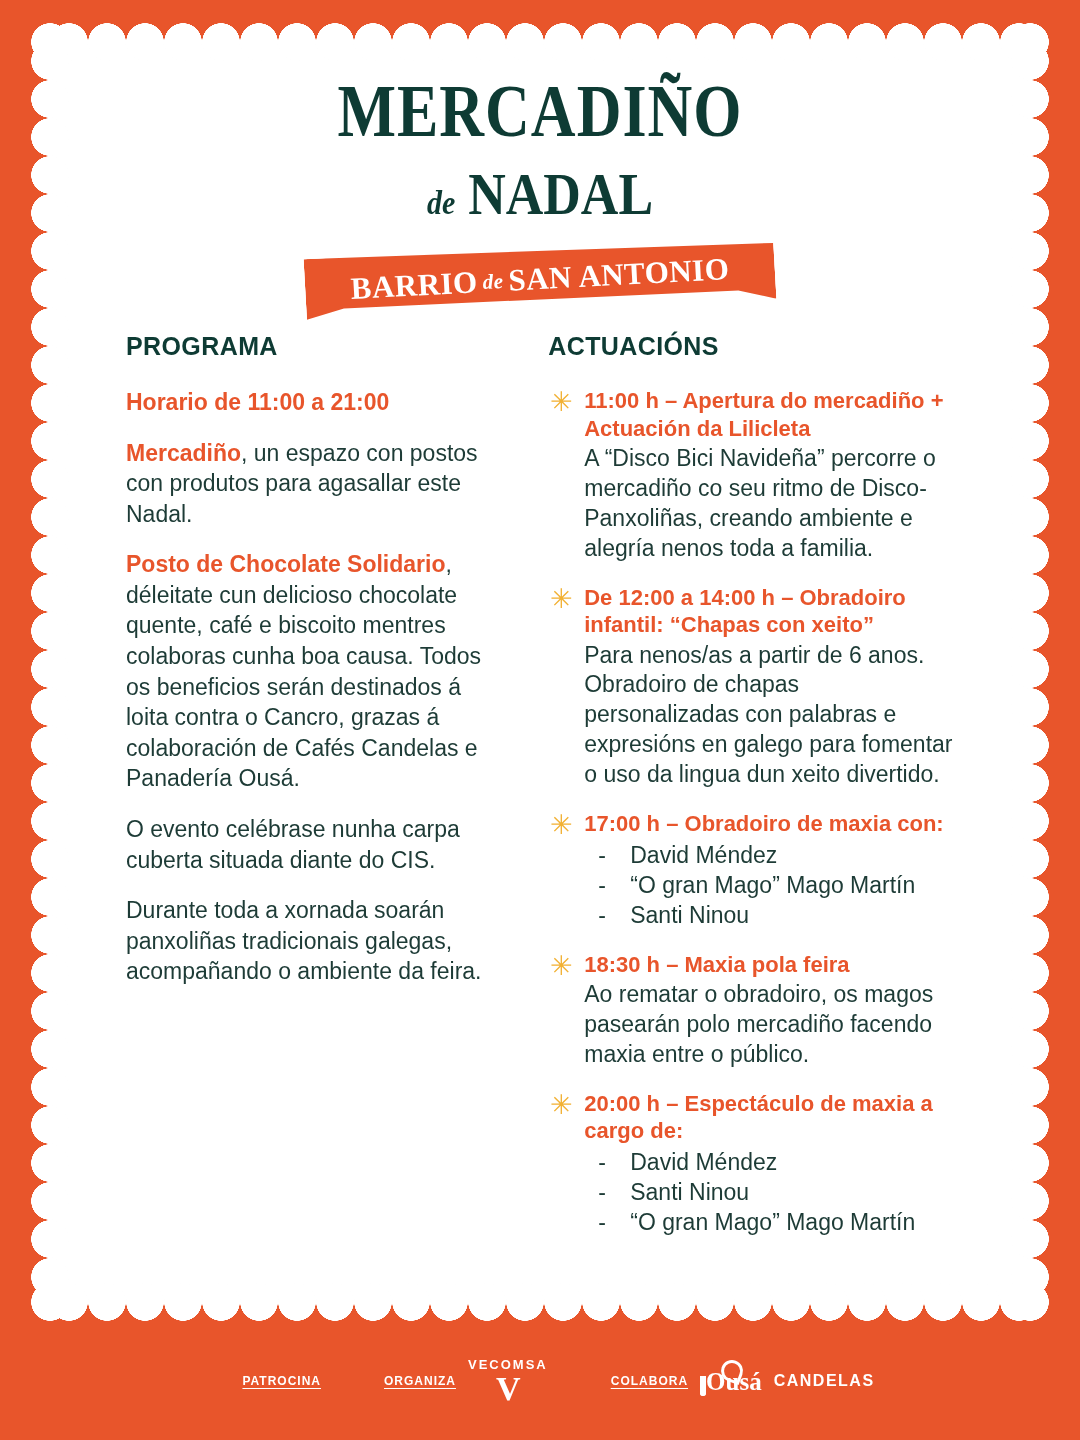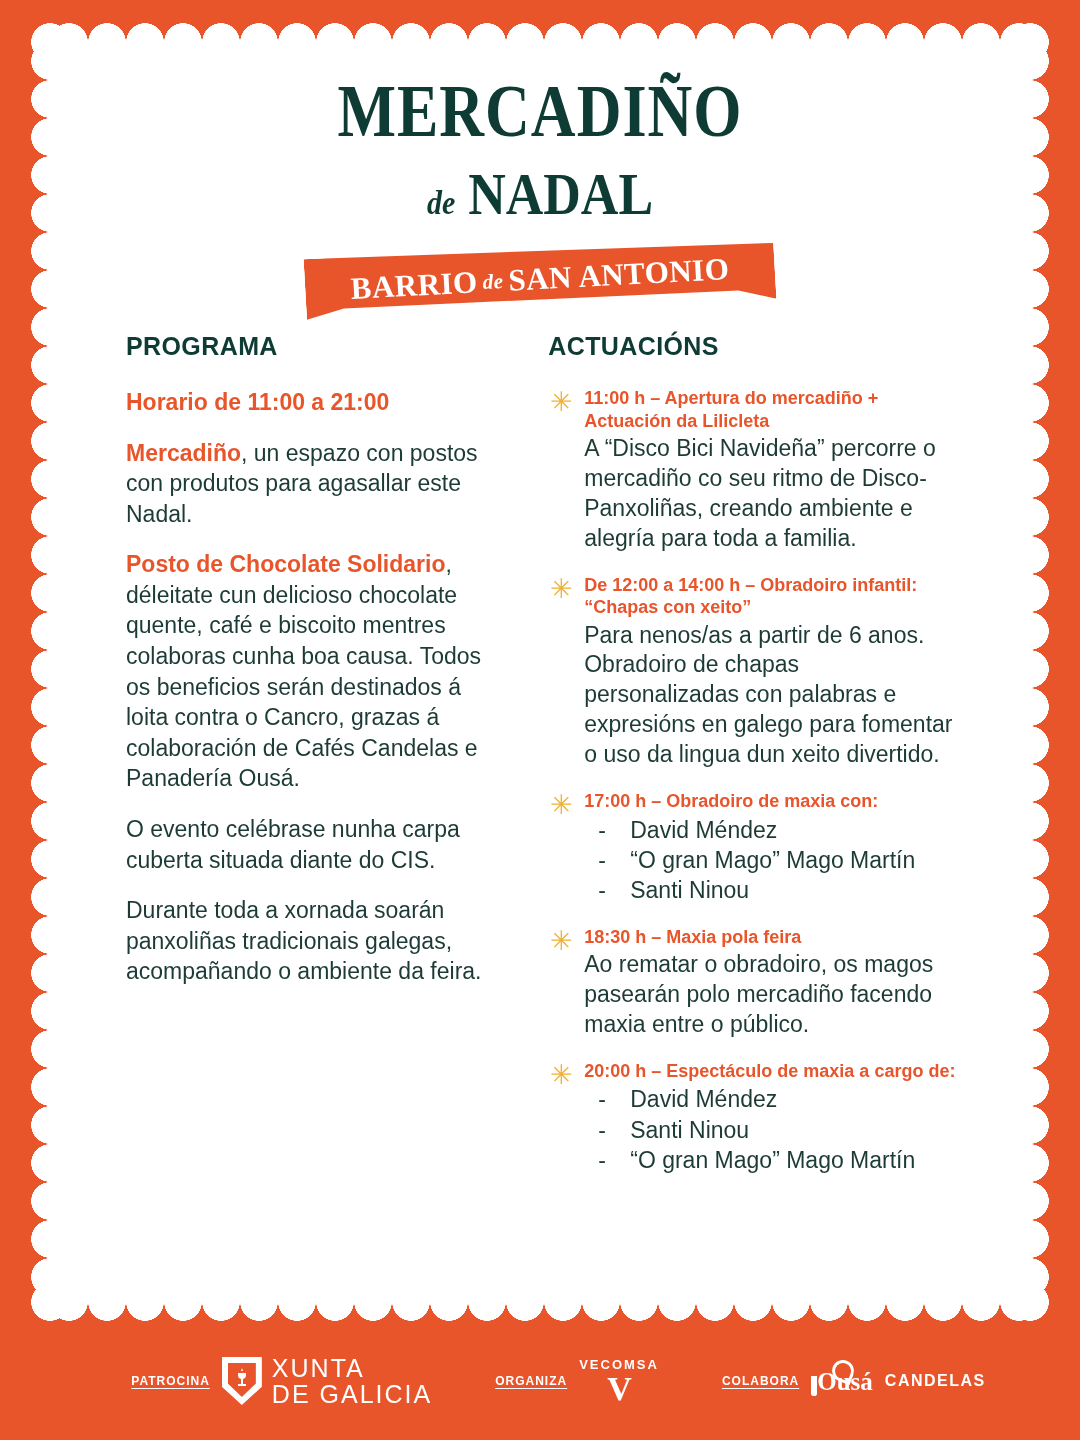--- a/index.html
+++ b/index.html
@@ -189,21 +189,21 @@
     left: 0;
     top: 2px;
     width: 26px;
     height: 26px;
     color: #F2B134;
     font-size: 27px;
     line-height: 26px;
     text-align: center;
   }
   .act-title {
-    font-size: 18px;
+    font-size: 22px;
     font-weight: bold;
     color: #E8552B;
     line-height: 1.25;
   }
   .act-body {
     font-size: 23px;
     line-height: 1.3;
     color: #1D3B36;
     margin-top: 2px;
   }
@@ -396,21 +396,21 @@
           <span>Durante toda a xornada soarán panxoliñas tradicionais galegas, acompañando o ambiente da feira.</span>
         </div>
       </div>
 
       <div class="col-right">
         <div class="col-head">ACTUACIÓNS</div>
 
         <div class="act-item">
           <span class="star">✳</span>
           <div class="act-title">11:00 h – Apertura do mercadiño + Actuación da Lilicleta</div>
-          <div class="act-body">A “Disco Bici Navideña” percorre o mercadiño co seu ritmo de Disco-Panxoliñas, creando ambiente e alegría para toda a familia.</div>
+          <div class="act-body">A “Disco Bici Navideña” percorre o mercadiño co seu ritmo de Disco-Panxoliñas, creando ambiente e alegría nenos toda a familia.</div>
         </div>
 
         <div class="act-item">
           <span class="star">✳</span>
           <div class="act-title">De 12:00 a 14:00 h – Obradoiro infantil: “Chapas con xeito”</div>
           <div class="act-body">Para nenos/as a partir de 6 anos. Obradoiro de chapas personalizadas con palabras e expresións en galego para fomentar o uso da lingua dun xeito divertido.</div>
         </div>
 
         <div class="act-item">
           <span class="star">✳</span>
@@ -439,31 +439,20 @@
         </div>
       </div>
 
     </div>
   </div>
 
   <div class="footer">
 
     <div class="foot-group">
       <span class="foot-label">PATROCINA</span>
-      <span class="xunta">
-        <span class="shield">
-          <svg class="shield-inner" viewBox="0 0 20 24">
-            <path d="M10 2 L11 5 L9 5 Z M6 7 h8 v2 a4 4 0 0 1 -8 0 z M9 13 h2 v5 h-2 z M6 18 h8 v2 h-8 z" fill="#fff"></path>
-          </svg>
-        </span>
-        <span class="xunta-text">
-          <span>XUNTA</span><br>
-          <span>DE GALICIA</span>
-        </span>
-      </span>
     </div>
 
     <div class="foot-group">
       <span class="foot-label">ORGANIZA</span>
       <span class="vecomsa">
         <span class="name">VECOMSA</span>
         <div class="v">V</div>
       </span>
     </div>
 

